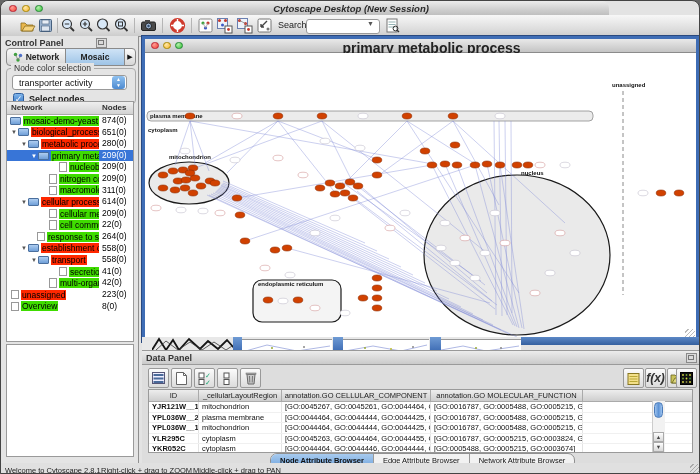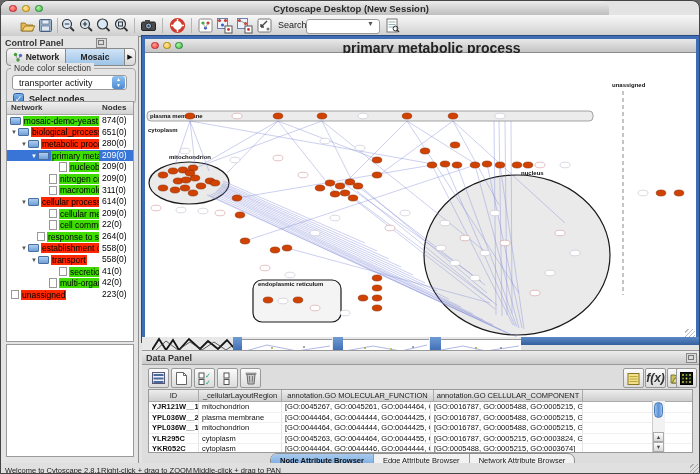--- a/index.html
+++ b/index.html
@@ -2,21 +2,21 @@
 <html><head>
 <meta charset="utf-8">
 <style>
   html,body{margin:0;padding:0;background:#666;font-family:"Liberation Sans",sans-serif;}
   #app{position:relative;width:700px;height:474px;background:#e3e3e3;overflow:hidden;
        border:1px solid #444;box-sizing:border-box;border-radius:8px 8px 0 0;}
   .abs{position:absolute;}
   
   #titlebar{left:0;top:0;width:608px;height:14px;
     background:linear-gradient(#ececec,#cfcfcf 60%,#bfbfbf);border-bottom:1px solid #8d8d8d;
-    border-radius:7px 7px 0 0;}
+    border-radius:7px 7px 0 0;font-style:italic;}
   .tl{position:absolute;top:3.5px;width:7.5px;height:7.5px;border-radius:50%;box-sizing:border-box;}
   .tl.r{background:radial-gradient(circle at 35% 30%,#ff9d96,#f24437);border:.5px solid #b23;}
   .tl.y{background:radial-gradient(circle at 35% 30%,#ffe9a8,#f5b52e);border:.5px solid #a80;}
   .tl.g{background:radial-gradient(circle at 35% 30%,#b7f0ae,#34c234);border:.5px solid #283;}
   #win-title{left:0;top:1.5px;width:700px;text-align:center;font-size:9.5px;font-weight:bold;color:#2c2c2c;}
   
   #toolbar{left:0;top:14px;width:700px;height:21px;
     background:linear-gradient(#f7f7f7,#dcdcdc 70%,#cdcdcd);border-bottom:1px solid #8e8e8e;}
   .tbtn{position:absolute;top:2px;width:17px;height:17px;}
   .tbtn svg{display:block;}
@@ -376,20 +376,27 @@
               <span class="tlab green">multi-organism pro</span>
             </div>
             <span class="tcnt">42(0)</span>
           </div>
           <div class="trow">
             <div class="lwrap" style="padding-left: 4px;">
               <span class="ticon page"></span>
               <span class="tlab red">unassigned</span>
             </div>
             <span class="tcnt">223(0)</span>
+          </div>
+          <div class="trow">
+            <div class="lwrap" style="padding-left: 4px;">
+              <span class="ticon page"></span>
+              <span class="tlab green">Overview</span>
+            </div>
+            <span class="tcnt">8(0)</span>
           </div>
         </div>
     </div>
     <div id="birdseye" class="abs"></div>
   </div>
 
   <div id="view-window" class="abs">
     <div id="view-titlebar">
       <div class="tl r" style="left:6px;top:2.5px"></div>
       <div class="tl y" style="left:18px;top:2.5px"></div>
@@ -660,22 +667,22 @@
             <circle cx="3" cy="10" r="0.9" fill="#dd4"></circle>
             <circle cx="6.5" cy="10" r="0.9" fill="#884"></circle>
             <circle cx="10" cy="10" r="0.9" fill="#dd4"></circle>
           </svg>
       </div>
     </div>
     <div id="dp-table">
       <div id="dp-header">
         <div class="hc c0">ID</div>
         <div class="hc c1">_cellularLayoutRegion</div>
+        <div class="hc c2">annotation.GO CELLULAR_COMPONENT</div>
         <div class="hc c3">annotation.GO MOLECULAR_FUNCTION</div>
-        <div class="hc c2">annotation.GO CELLULAR_COMPONENT</div>
         <div class="hc c4"></div>
       </div>
       <div id="dp-rows">
           <div class="drow">
             <div class="dc c0 id">YJR121W__1</div>
             <div class="dc c1">mitochondrion</div>
             <div class="dc c2">[GO:0045267, GO:0045261, GO:0044464, G...</div>
             <div class="dc c3">[GO:0016787, GO:0005488, GO:0005215, G...</div>
             <div class="dc c4"></div>
           </div>

